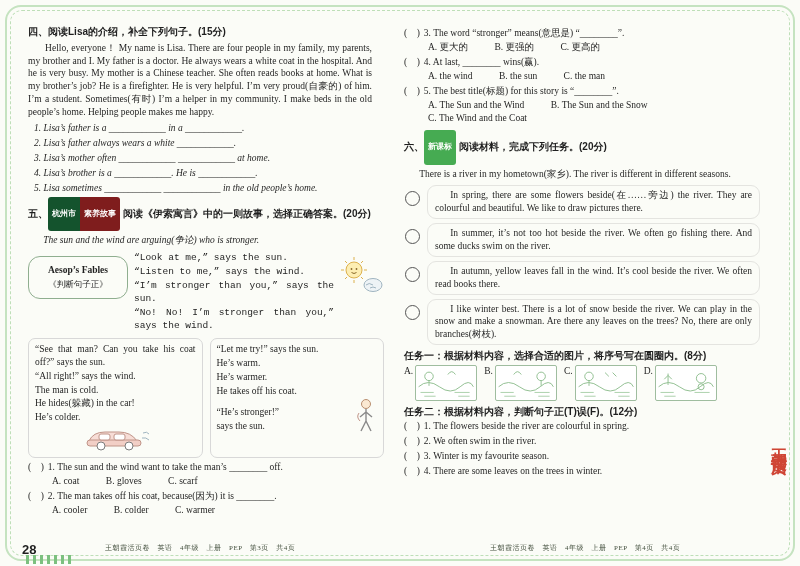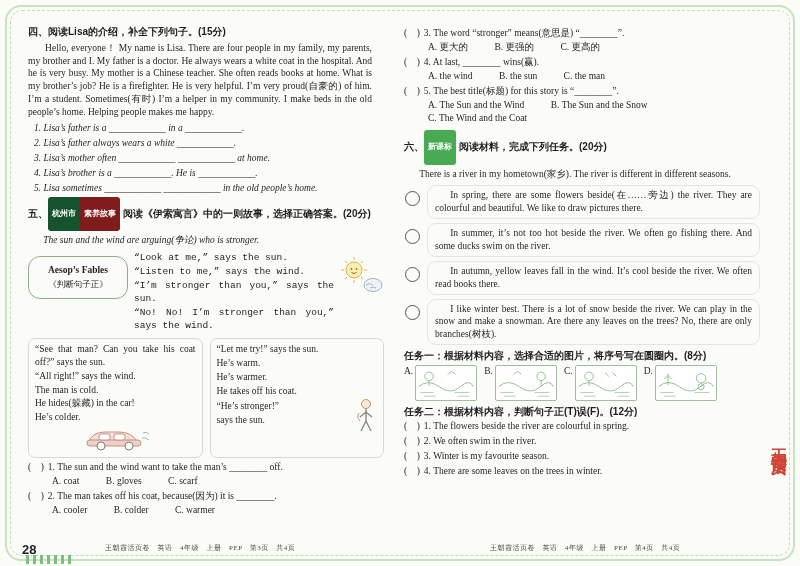--- a/index.html
+++ b/index.html
@@ -146,21 +146,21 @@
             <circle cx="50" cy="21" r="4" fill="#fff" stroke="#7c7c7c"></circle>
             <path d="M64 8 q4 -2 6 1 M63 13 q4 -1 7 2" stroke="#9fb4c0" fill="none"></path>
           </svg>
         </div>
       </div>
       <div class="panel">
         <div>“Let me try!” says the sun.</div>
         <div>He’s warm.</div>
         <div>He’s warmer.</div>
         <div>He takes off his coat.</div>
-        <div style="display:flex; align-items:flex-start; gap:6px;">
+        <div style="display:flex; align-items:flex-end; gap:6px;">
           <div style="flex:1;">
             <div>“He’s stronger!”</div>
             <div>says the sun.</div>
           </div>
           <svg width="22" height="36" viewBox="0 0 22 36">
             <circle cx="11" cy="6" r="4.5" fill="#fbe9d2" stroke="#b98f70"></circle>
             <path d="M11 11 v12 M11 14 l-6 5 M11 14 l6 5 M11 23 l-5 10 M11 23 l5 10" stroke="#8a8a8a" fill="none" stroke-width="1.4"></path>
             <path d="M4 15 q-3 4 1 8" stroke="#c09488" fill="none"></path>
           </svg>
         </div>

